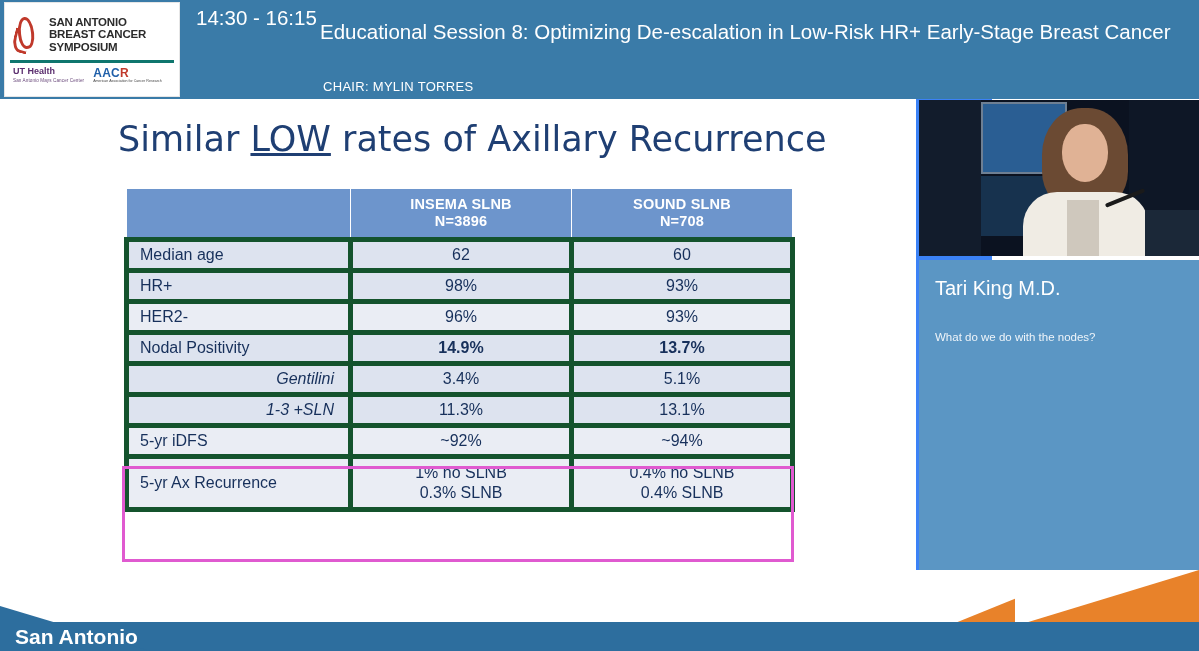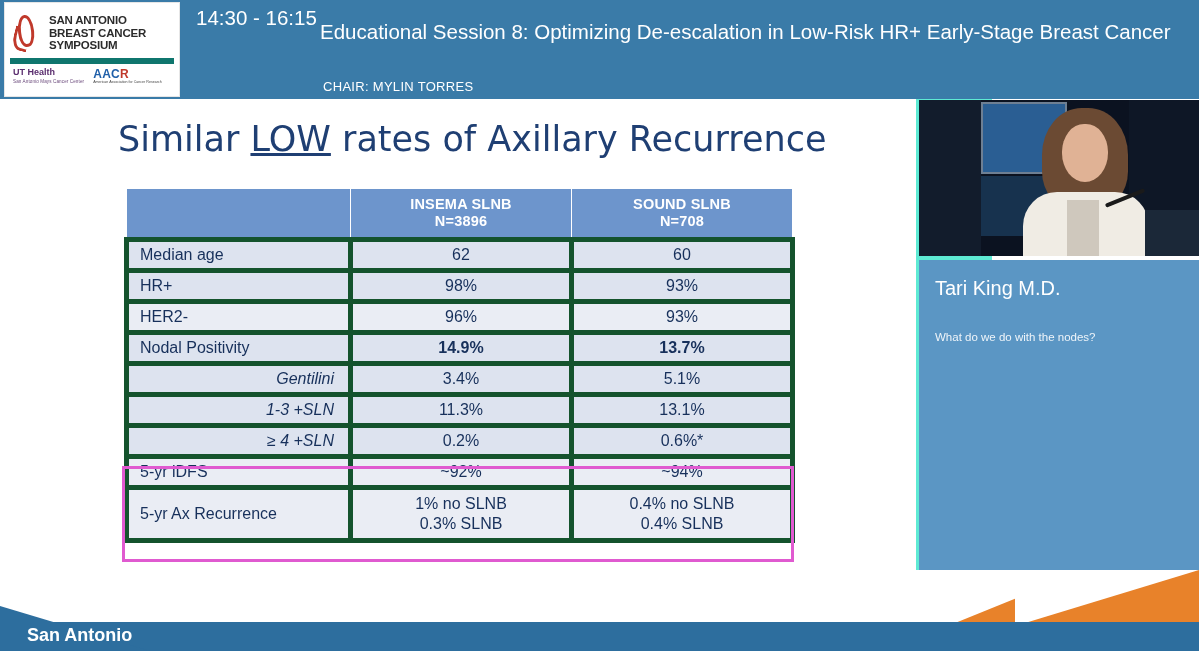--- a/index.html
+++ b/index.html
@@ -7,21 +7,21 @@
     margin: 0; padding: 0;
     width: 1199px; height: 651px;
     font-family: "Liberation Sans", sans-serif;
     background: #ffffff;
     overflow: hidden;
   }
   #app {
     position: relative;
     width: 992px;
     height: 651px;
-    background: #5eead4;
+    background: #3b82f6;
     padding-left: 7px;
   }
 
   
   .header {
     position: absolute;
     top: 0; left: 0;
     width: 1199px;
     height: 99px;
     background: #3a7ba8;
@@ -71,21 +71,21 @@
     font-weight: bold;
     color: #2b2b2b;
     letter-spacing: -0.2px;
   }
   .logo-sub {
     display: flex;
     align-items: center;
     gap: 9px;
     margin-top: 5px;
     padding-top: 4px;
-    border-top: 6px solid #0f766e;
+    border-top: 3px solid #0f766e;
     padding-left: 3px;
   }
   .uth {
     font-size: 9px;
     line-height: 9px;
     color: #5a2d6e;
     font-weight: bold;
   }
   .uth small {
     display: block;
@@ -362,24 +362,23 @@
   .f-tri-blue {
     position: absolute;
     left: 0; top: 36px;
     width: 0; height: 0;
     border-right: 150px solid transparent;
     border-bottom: 45px solid #2d6e9e;
   }
   .f-text {
     position: absolute;
     left: 15px; top: 55px;
-    font-size: 18px;
+    font-size: 21px;
     color: #ffffff;
     font-weight: bold;
-    margin-left: 12px;
   }
 </style>
 </head>
 <body>
 
 <div id="app">
 
   <div class="header">
 
     <div class="logo-box">
@@ -455,25 +454,20 @@
         <tr class="alt">
           <td class="lbl ital">Gentilini</td>
           <td>3.4%</td>
           <td>5.1%</td>
         </tr>
         <tr class="alt">
           <td class="lbl ital">1-3 +SLN</td>
           <td>11.3%</td>
           <td>13.1%</td>
         </tr>
-        <tr class="alt">
-          <td class="lbl ital">≥ 4 +SLN</td>
-          <td>0.2%</td>
-          <td>0.6%*</td>
-        </tr>
         <tr class="norm">
           <td class="lbl">5-yr iDFS</td>
           <td>~92%</td>
           <td>~94%</td>
         </tr>
         <tr class="norm">
           <td class="lbl two-line">5-yr Ax Recurrence</td>
           <td class="two-line" style="white-space:pre-line">1% no SLNB
 0.3% SLNB</td>
           <td class="two-line" style="white-space:pre-line">0.4% no SLNB

